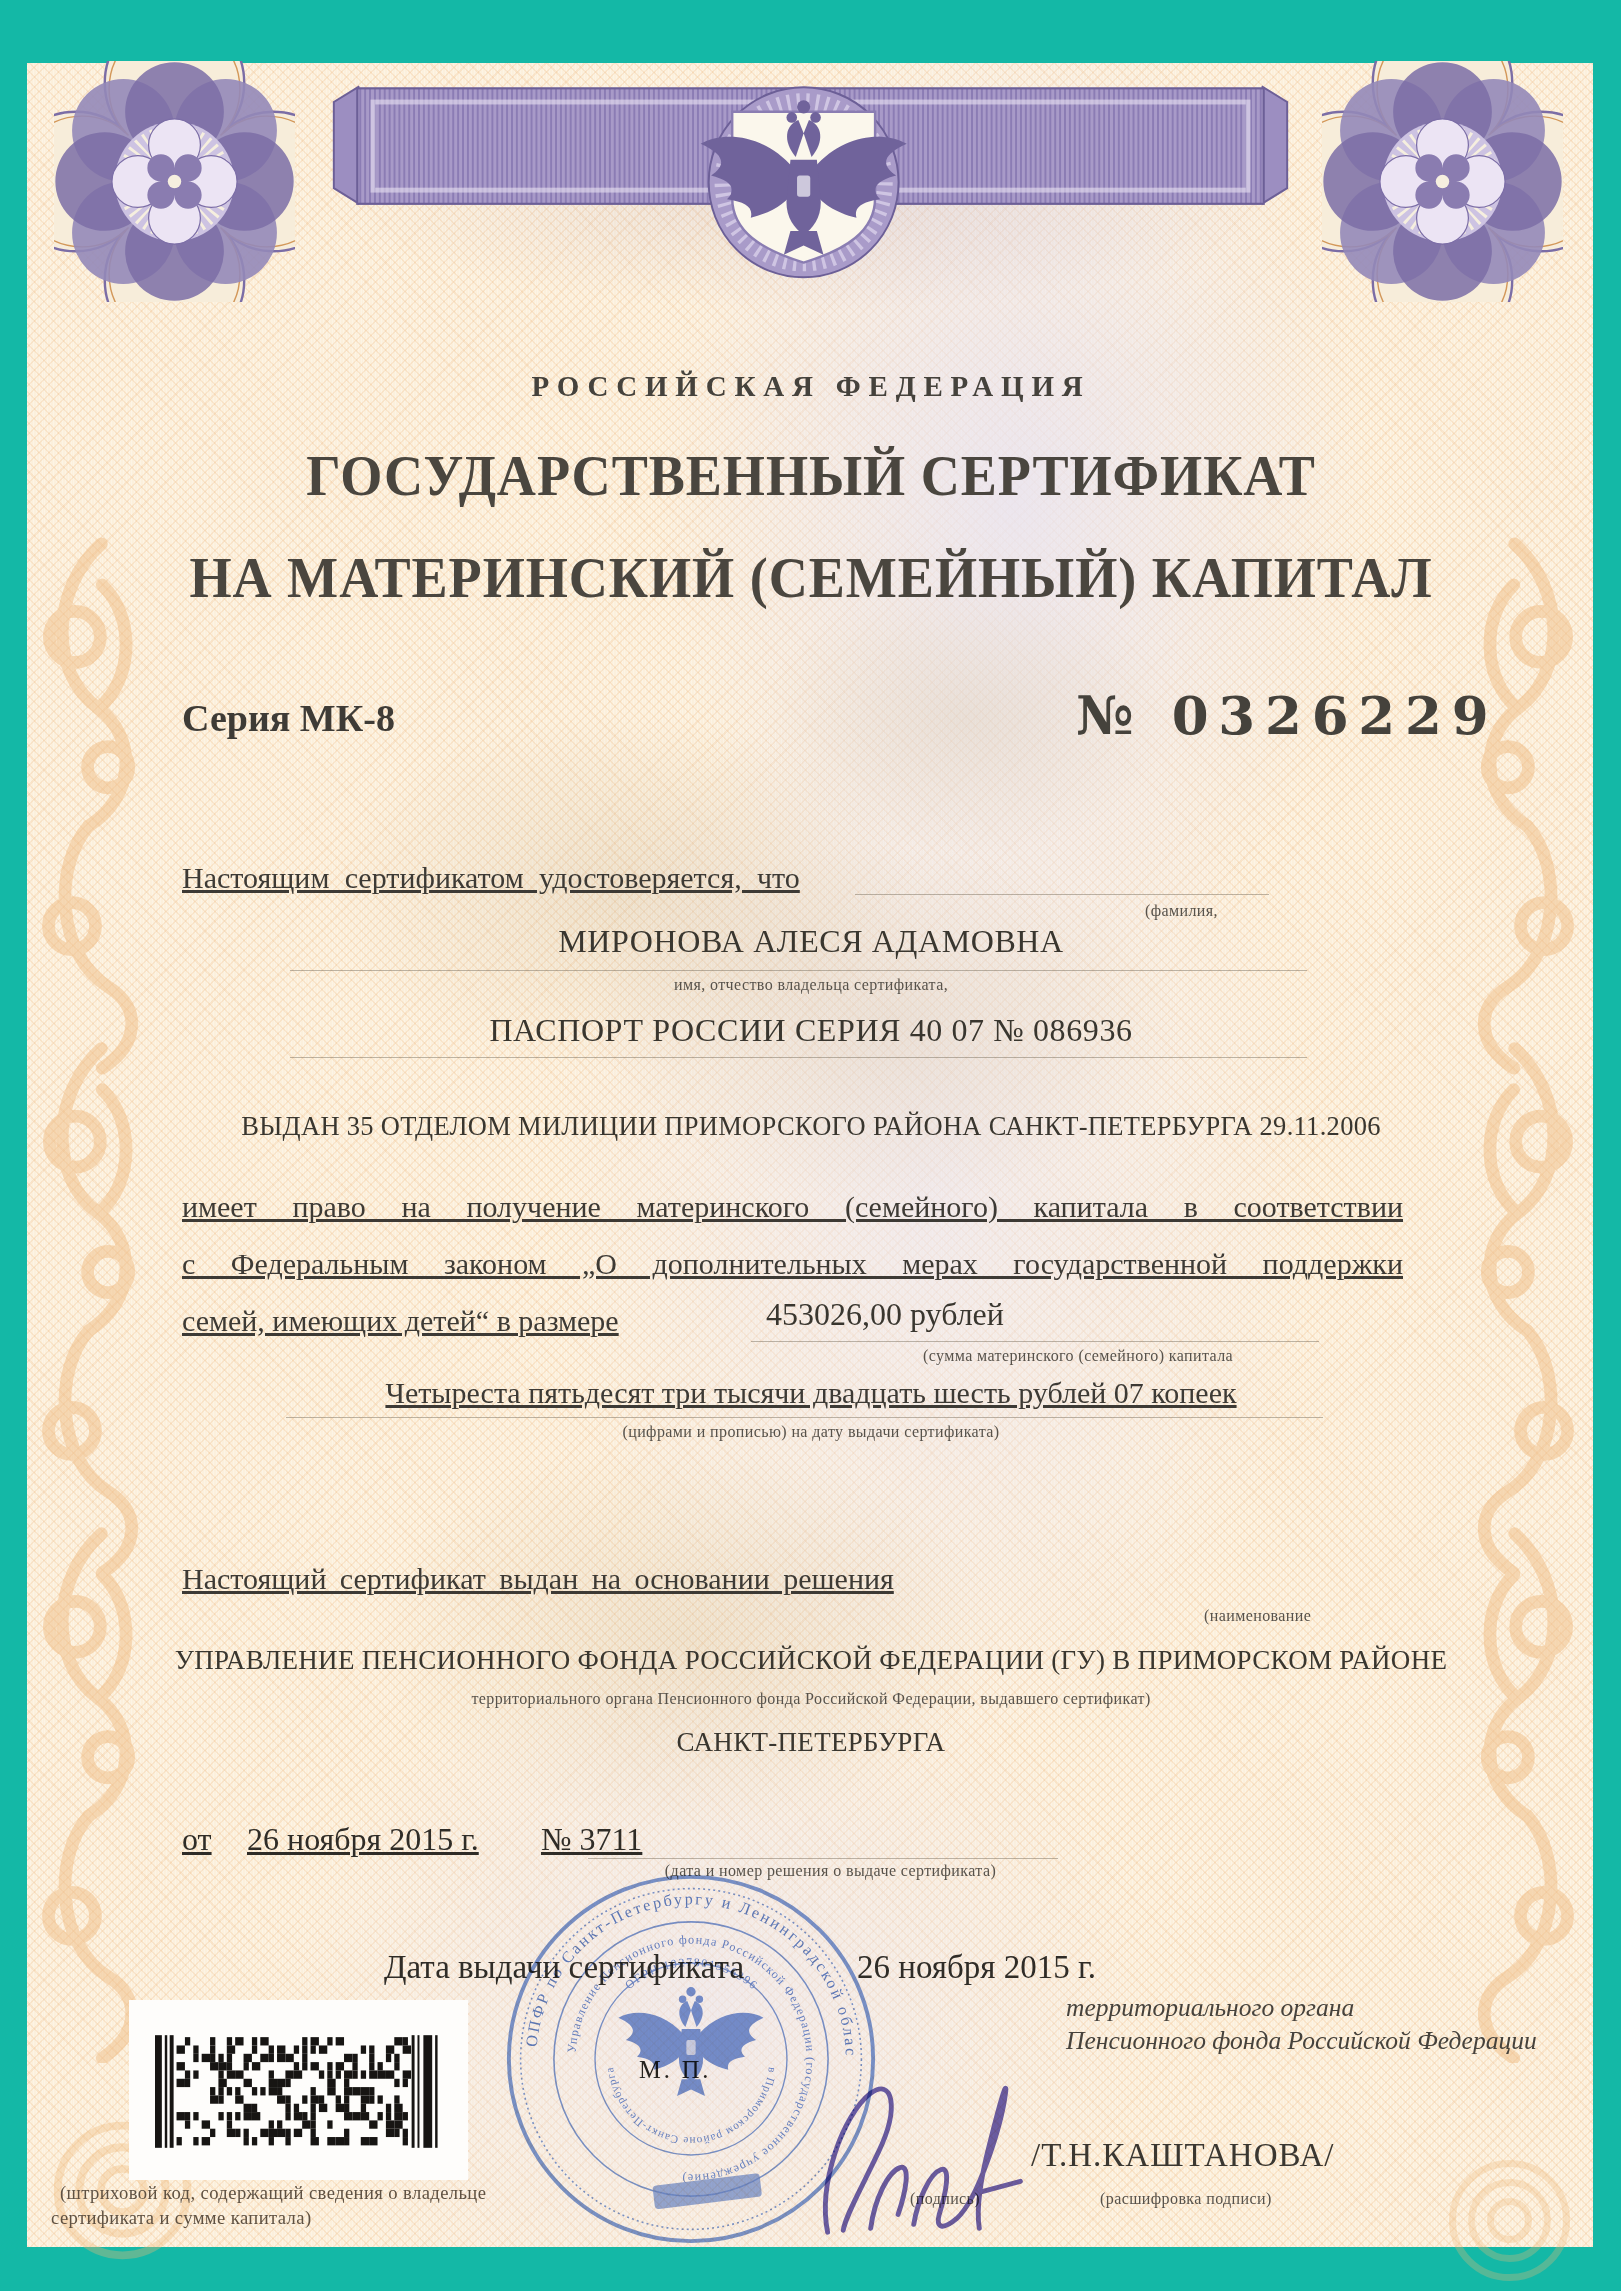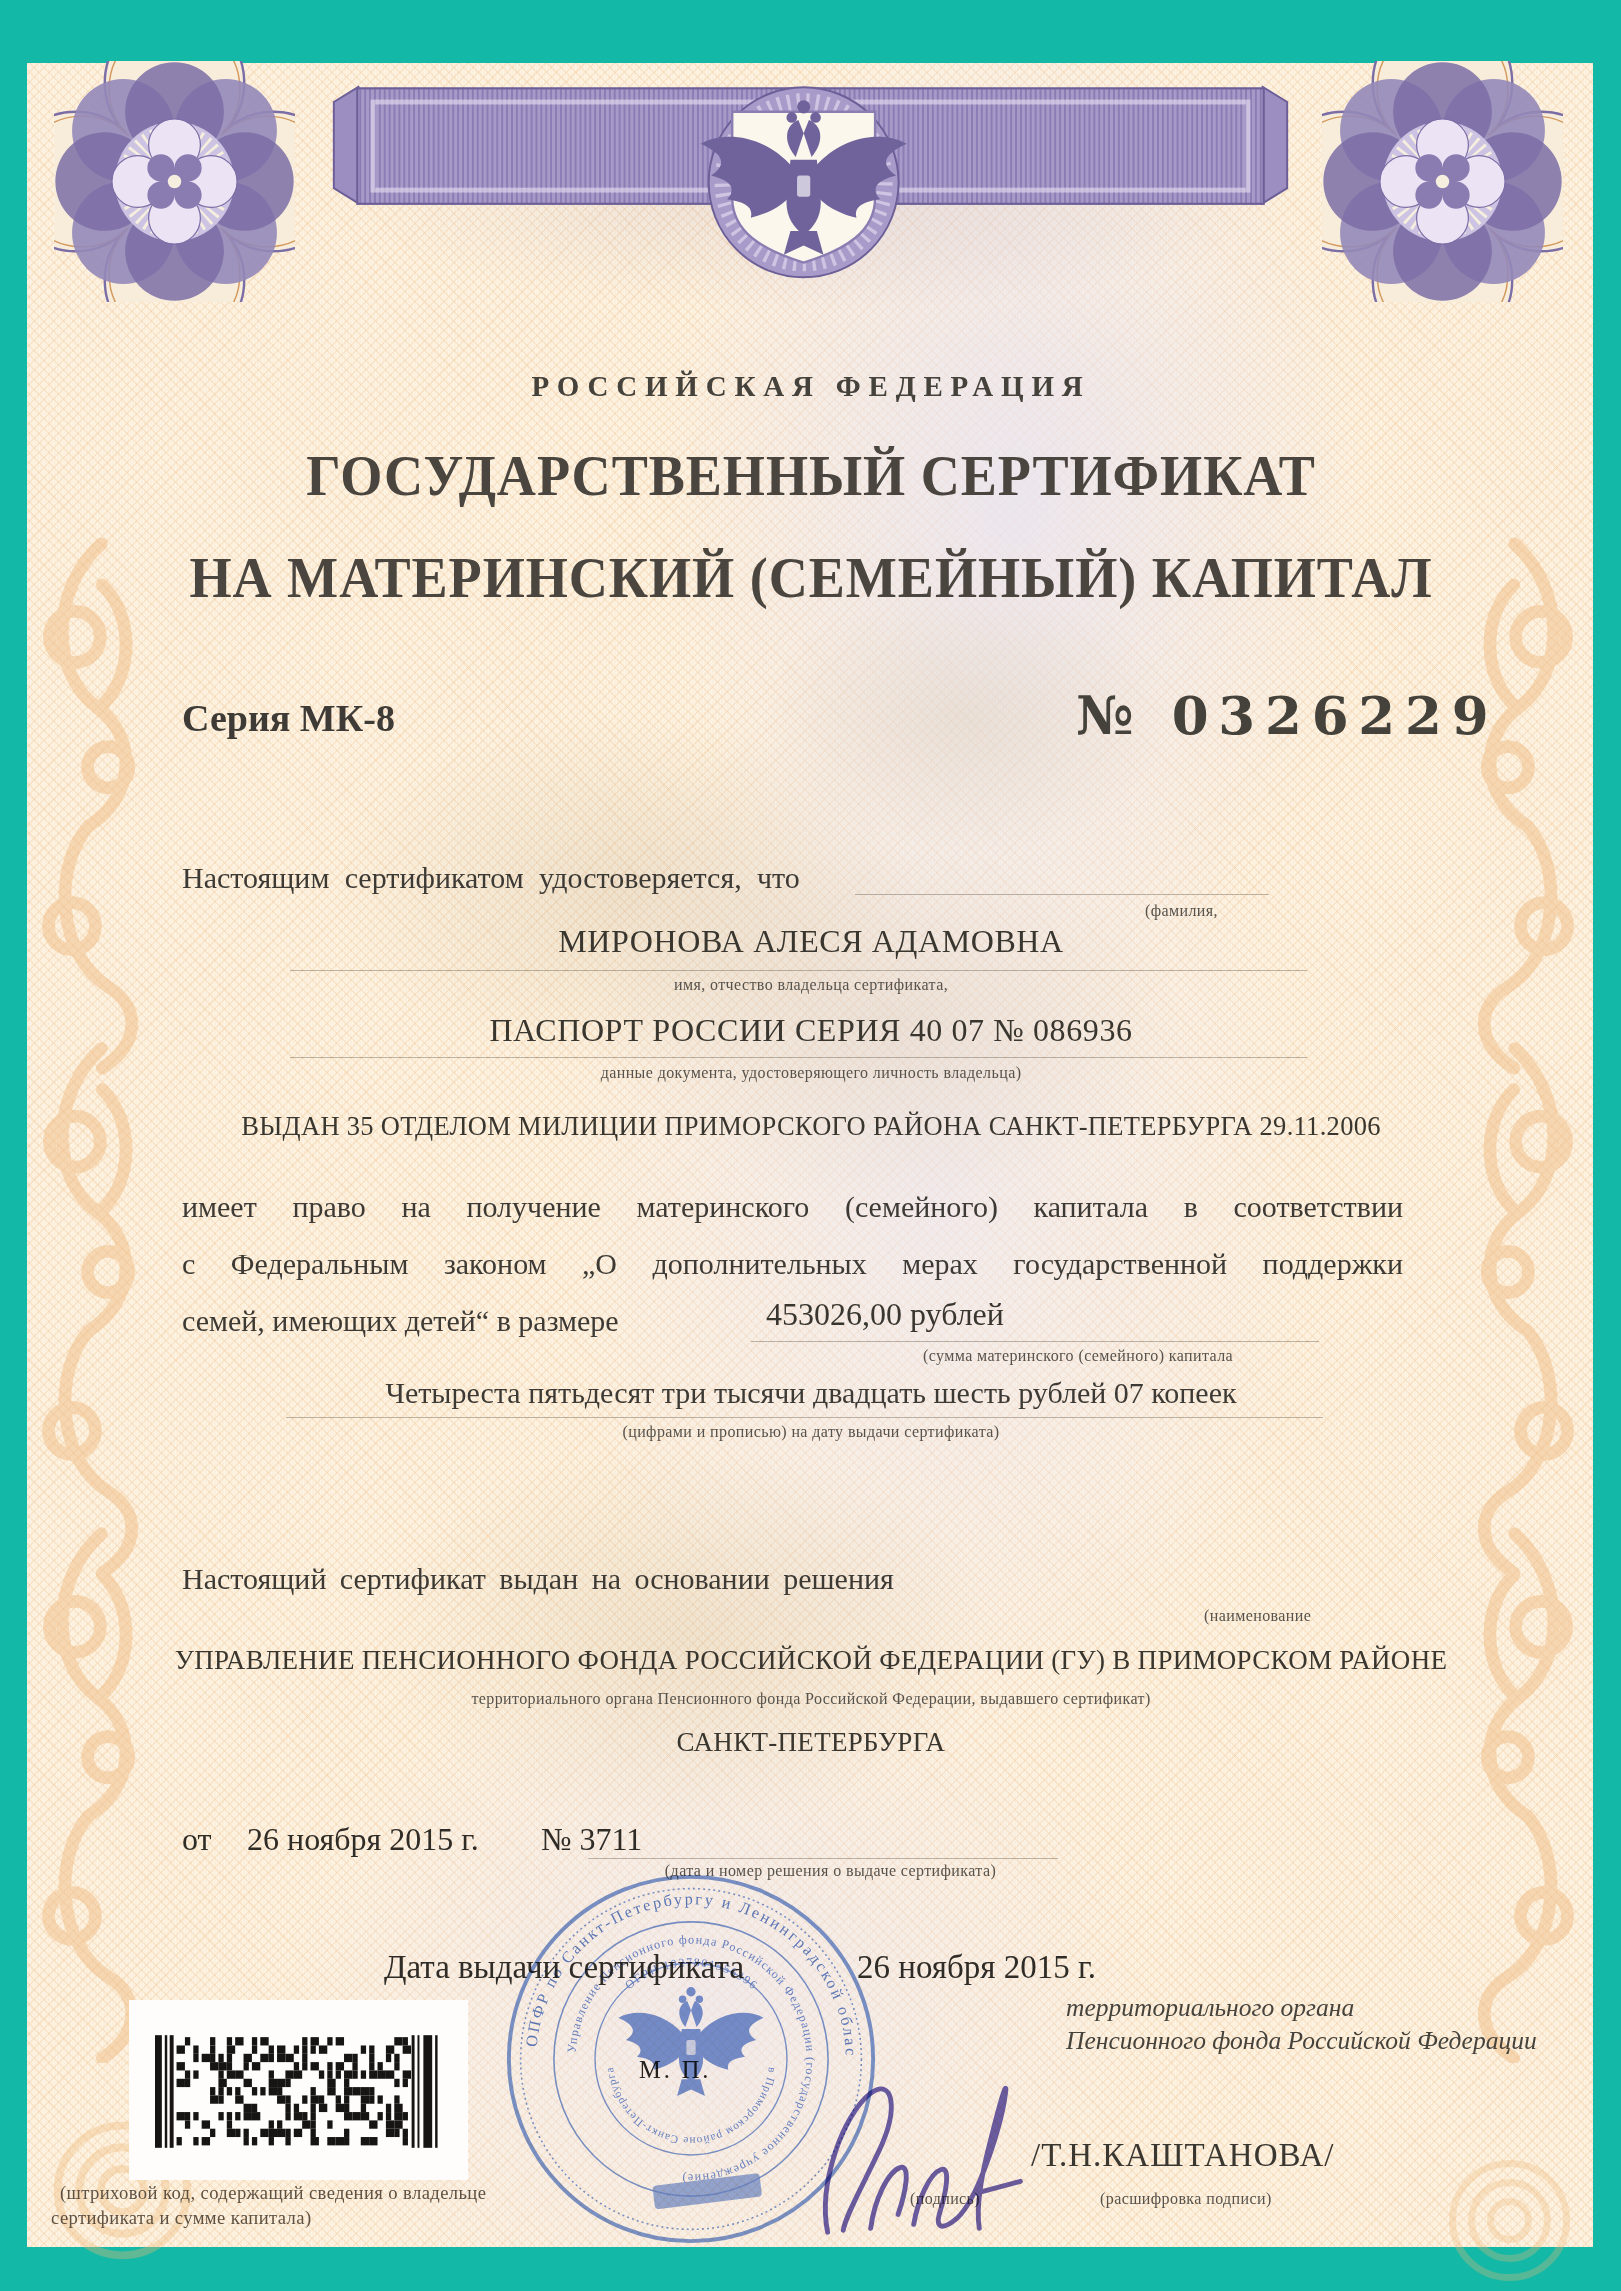--- a/index.html
+++ b/index.html
@@ -30,21 +30,21 @@
   }
   
   .ctr{left:118px;width:1386px;text-align:center;}
   .country{top:370px;font-size:29px;font-weight:bold;letter-spacing:7.8px;color:#45423c;}
   .title{font-size:57px;font-weight:bold;letter-spacing:1px;color:#4a463f;transform:scaleX(.95);}
   .title1{top:443px;}
   .title2{top:545px;}
   .series{left:182px;top:696px;font-size:38px;font-weight:bold;color:#3e3b36;}
   .serialno{left:1076px;top:684px;font-size:53px;font-weight:bold;letter-spacing:9.8px;
             font-family:"DejaVu Serif","Liberation Serif",serif;color:#45423c;}
-  .body31{font-size:30px;color:#3d3a35;}
+  .body31{font-size:30px;color:#3d3a35;text-decoration:underline;}
   .just{width:1221px;text-align:justify;text-align-last:justify;}
   .capline{font-size:16px;color:#57524b;letter-spacing:0.4px;}
   .caps-line{font-size:32px;letter-spacing:0.6px;color:#39362f;}
   .rule{height:0;border-top:1.4px solid rgba(125,115,100,.5);}
   .ital{font-style:italic;font-size:25.5px;color:#46423c;line-height:1.28;}
   .mono-dark{color:#2f2c27;}
   .barcode-box{left:129px;top:2000px;width:339px;height:180px;background:#fefdfb;}
   .bc-cap{left:51px;font-size:18.6px;color:#5f5142;letter-spacing:0.4px;}
   .sig-name{left:1031px;top:2137px;font-size:33px;letter-spacing:1px;color:#3a3731;}
   .mp{left:639px;top:2056px;font-size:24.5px;letter-spacing:2.9px;color:#26231f;}
@@ -163,21 +163,20 @@
   <div class="el body31" style="left:182px;top:861px;word-spacing:7.8px;">Настоящим  сертификатом  удостоверяется,  что</div>
   <div class="el rule" style="left:855px;top:894px;width:414px;"></div>
   <div class="el capline" style="left:1145px;top:902px;">(фамилия,</div>
 
   <div class="el ctr caps-line" style="top:923px;">МИРОНОВА АЛЕСЯ АДАМОВНА</div>
   <div class="el rule" style="left:290px;top:970px;width:1017px;"></div>
   <div class="el ctr capline" style="top:976px;">имя, отчество владельца сертификата,</div>
 
   <div class="el ctr caps-line" style="top:1012px;">ПАСПОРТ РОССИИ СЕРИЯ 40 07 № 086936</div>
   <div class="el rule" style="left:290px;top:1057px;width:1017px;"></div>
-  <div class="el ctr capline" style="top:1064px;">данные документа, удостоверяющего личность владельца)</div>
 
   <div class="el ctr" style="top:1111px;font-size:26.5px;letter-spacing:0.3px;color:#39362f;">ВЫДАН 35 ОТДЕЛОМ МИЛИЦИИ ПРИМОРСКОГО РАЙОНА САНКТ-ПЕТЕРБУРГА 29.11.2006</div>
 
   <div class="el body31 just" style="left:182px;top:1190px;">имеет право на получение материнского (семейного) капитала в соответствии</div>
   <div class="el body31 just" style="left:182px;top:1247px;">с Федеральным законом „О дополнительных мерах государственной поддержки</div>
   <div class="el body31" style="left:182px;top:1304px;">семей, имеющих детей“ в размере</div>
   <div class="el caps-line" style="left:766px;top:1296px;letter-spacing:0;">453026,00 рублей</div>
   <div class="el rule" style="left:751px;top:1341px;width:568px;"></div>
   <div class="el capline" style="left:923px;top:1347px;">(сумма материнского (семейного) капитала</div>
 

